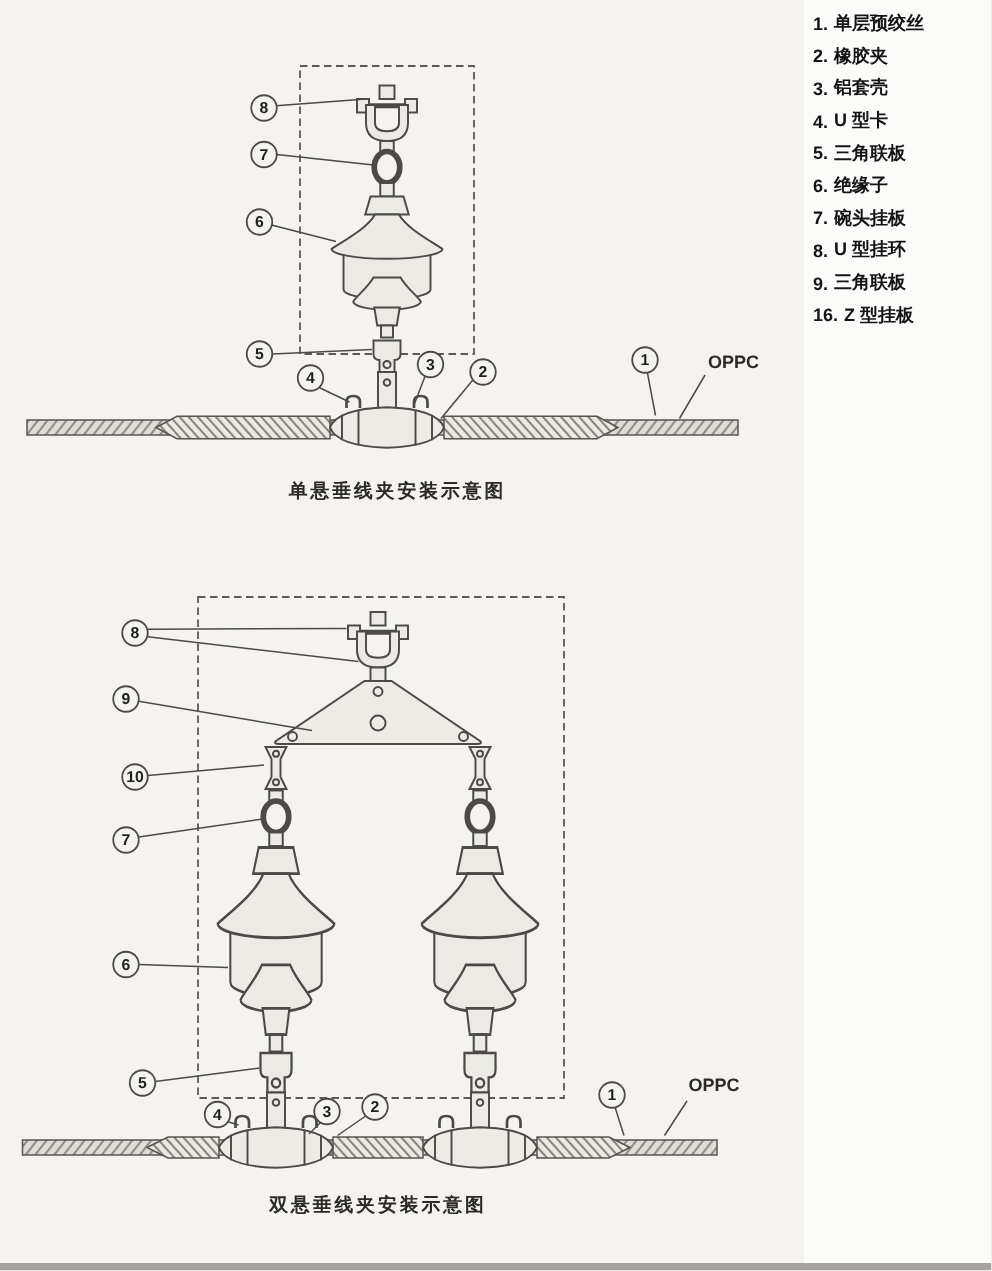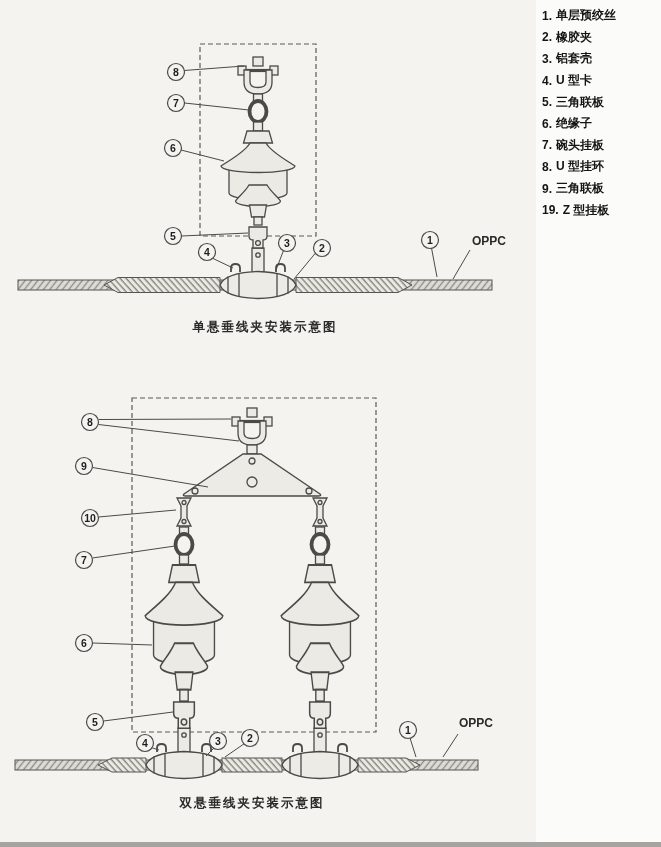--- a/index.html
+++ b/index.html
@@ -268,20 +268,20 @@
       </div>
       <div class="legend-row">
         <span>8.</span>
         <span>U 型挂环</span>
       </div>
       <div class="legend-row">
         <span>9.</span>
         <span>三角联板</span>
       </div>
       <div class="legend-row">
-        <span>19.</span>
+        <span>16.</span>
         <span>Z 型挂板</span>
       </div>
     </div>
   </div>
 
   <div class="bottom-bar"></div>
 </div>
 
 </body></html>

